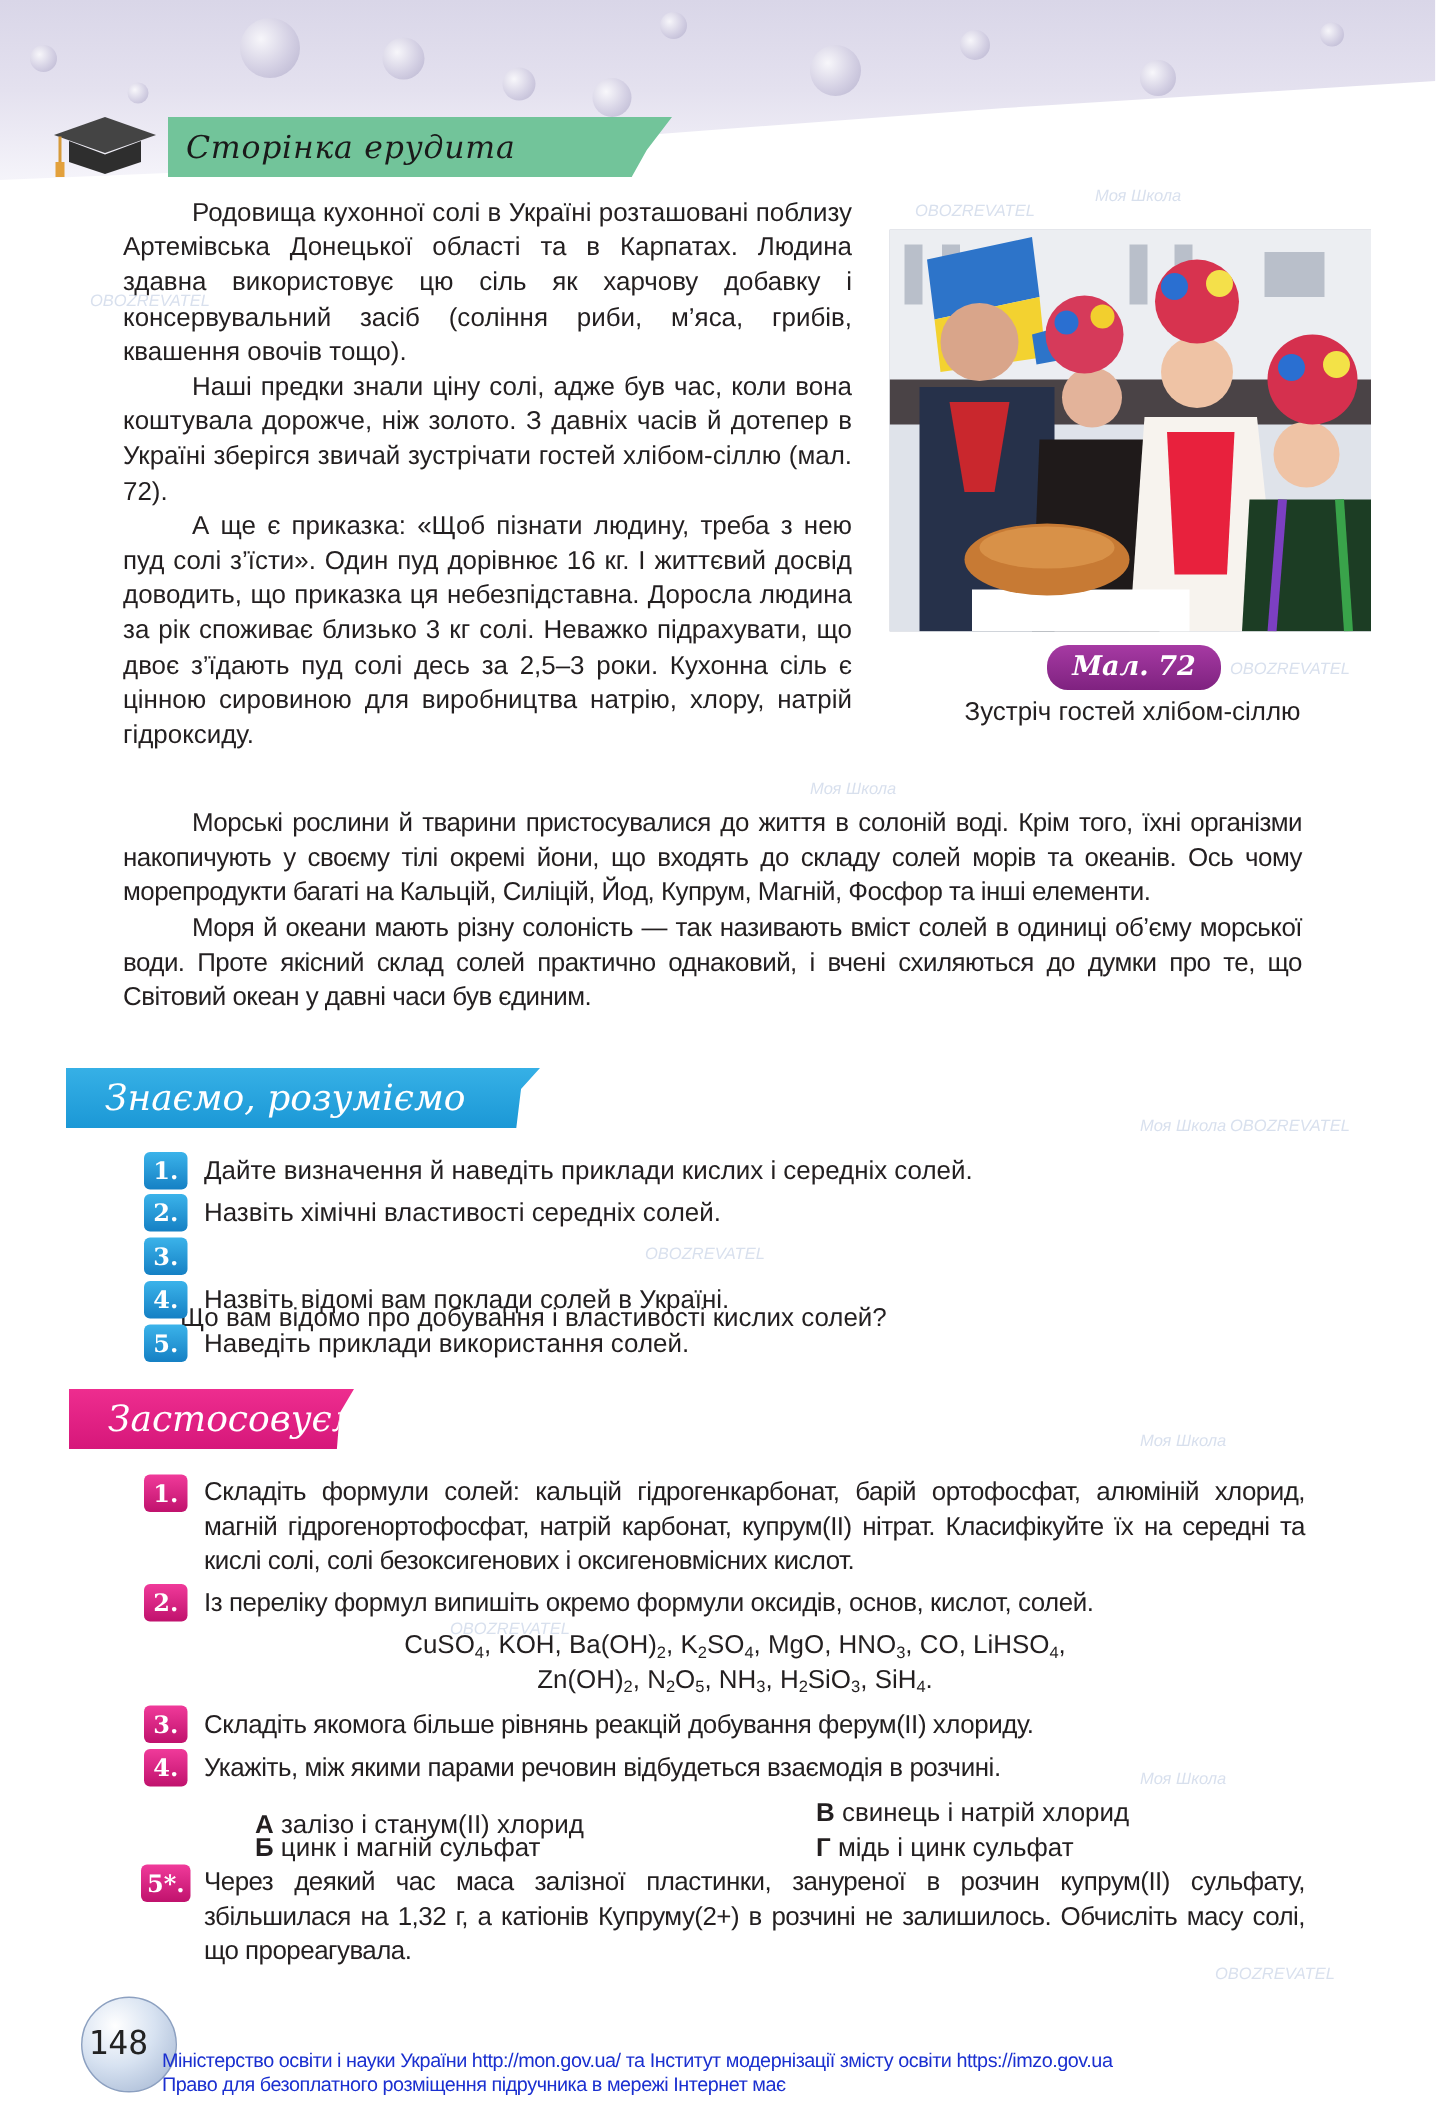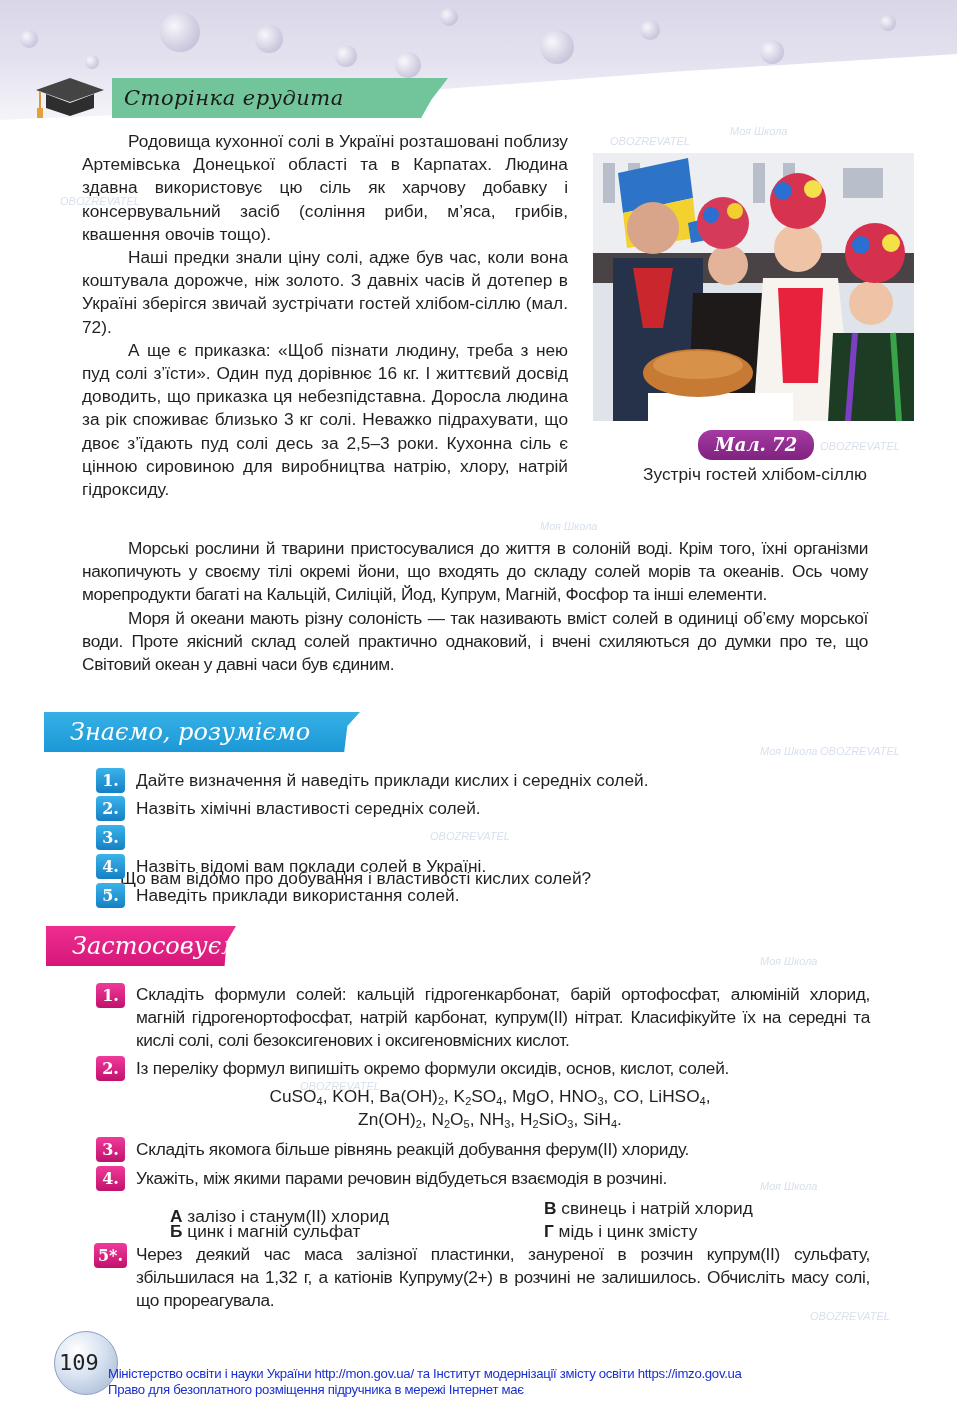--- a/index.html
+++ b/index.html
@@ -227,24 +227,24 @@
   <div class="txt" style="left:544px;top:1197px;">
     <span class="opt-letter">В</span>
     <span>свинець і натрій хлорид</span>
   </div>
   <div class="txt" style="left:170px;top:1220px;">
     <span class="opt-letter">Б</span>
     <span>цинк і магній сульфат</span>
   </div>
   <div class="txt" style="left:544px;top:1220px;">
     <span class="opt-letter">Г</span>
-    <span>мідь і цинк змісту</span>
+    <span>мідь і цинк сульфат</span>
   </div>
 
   <div class="badge badge-pink" style="left:94px;top:1243px;width:33px;">5*.</div>
   <div class="txt" style="left:136px;top:1243px;width:734px;text-align:justify;letter-spacing:-0.35px;">Через деякий час маса залізної пластинки, зануреної в розчин купрум(II) сульфату, збільшилася на 1,32 г, а катіонів Купруму(2+) в розчині не залишилось. Обчисліть масу солі, що прореагувала.</div>
 </div>
 
-<div class="page-num">109</div>
+<div class="page-num">148</div>
 <div class="footer">
   <div>Міністерство освіти і науки України http://mon.gov.ua/ та Інститут модернізації змісту освіти https://imzo.gov.ua</div>
   <div>Право для безоплатного розміщення підручника в мережі Інтернет має</div>
 </div>
 
 </body></html>

